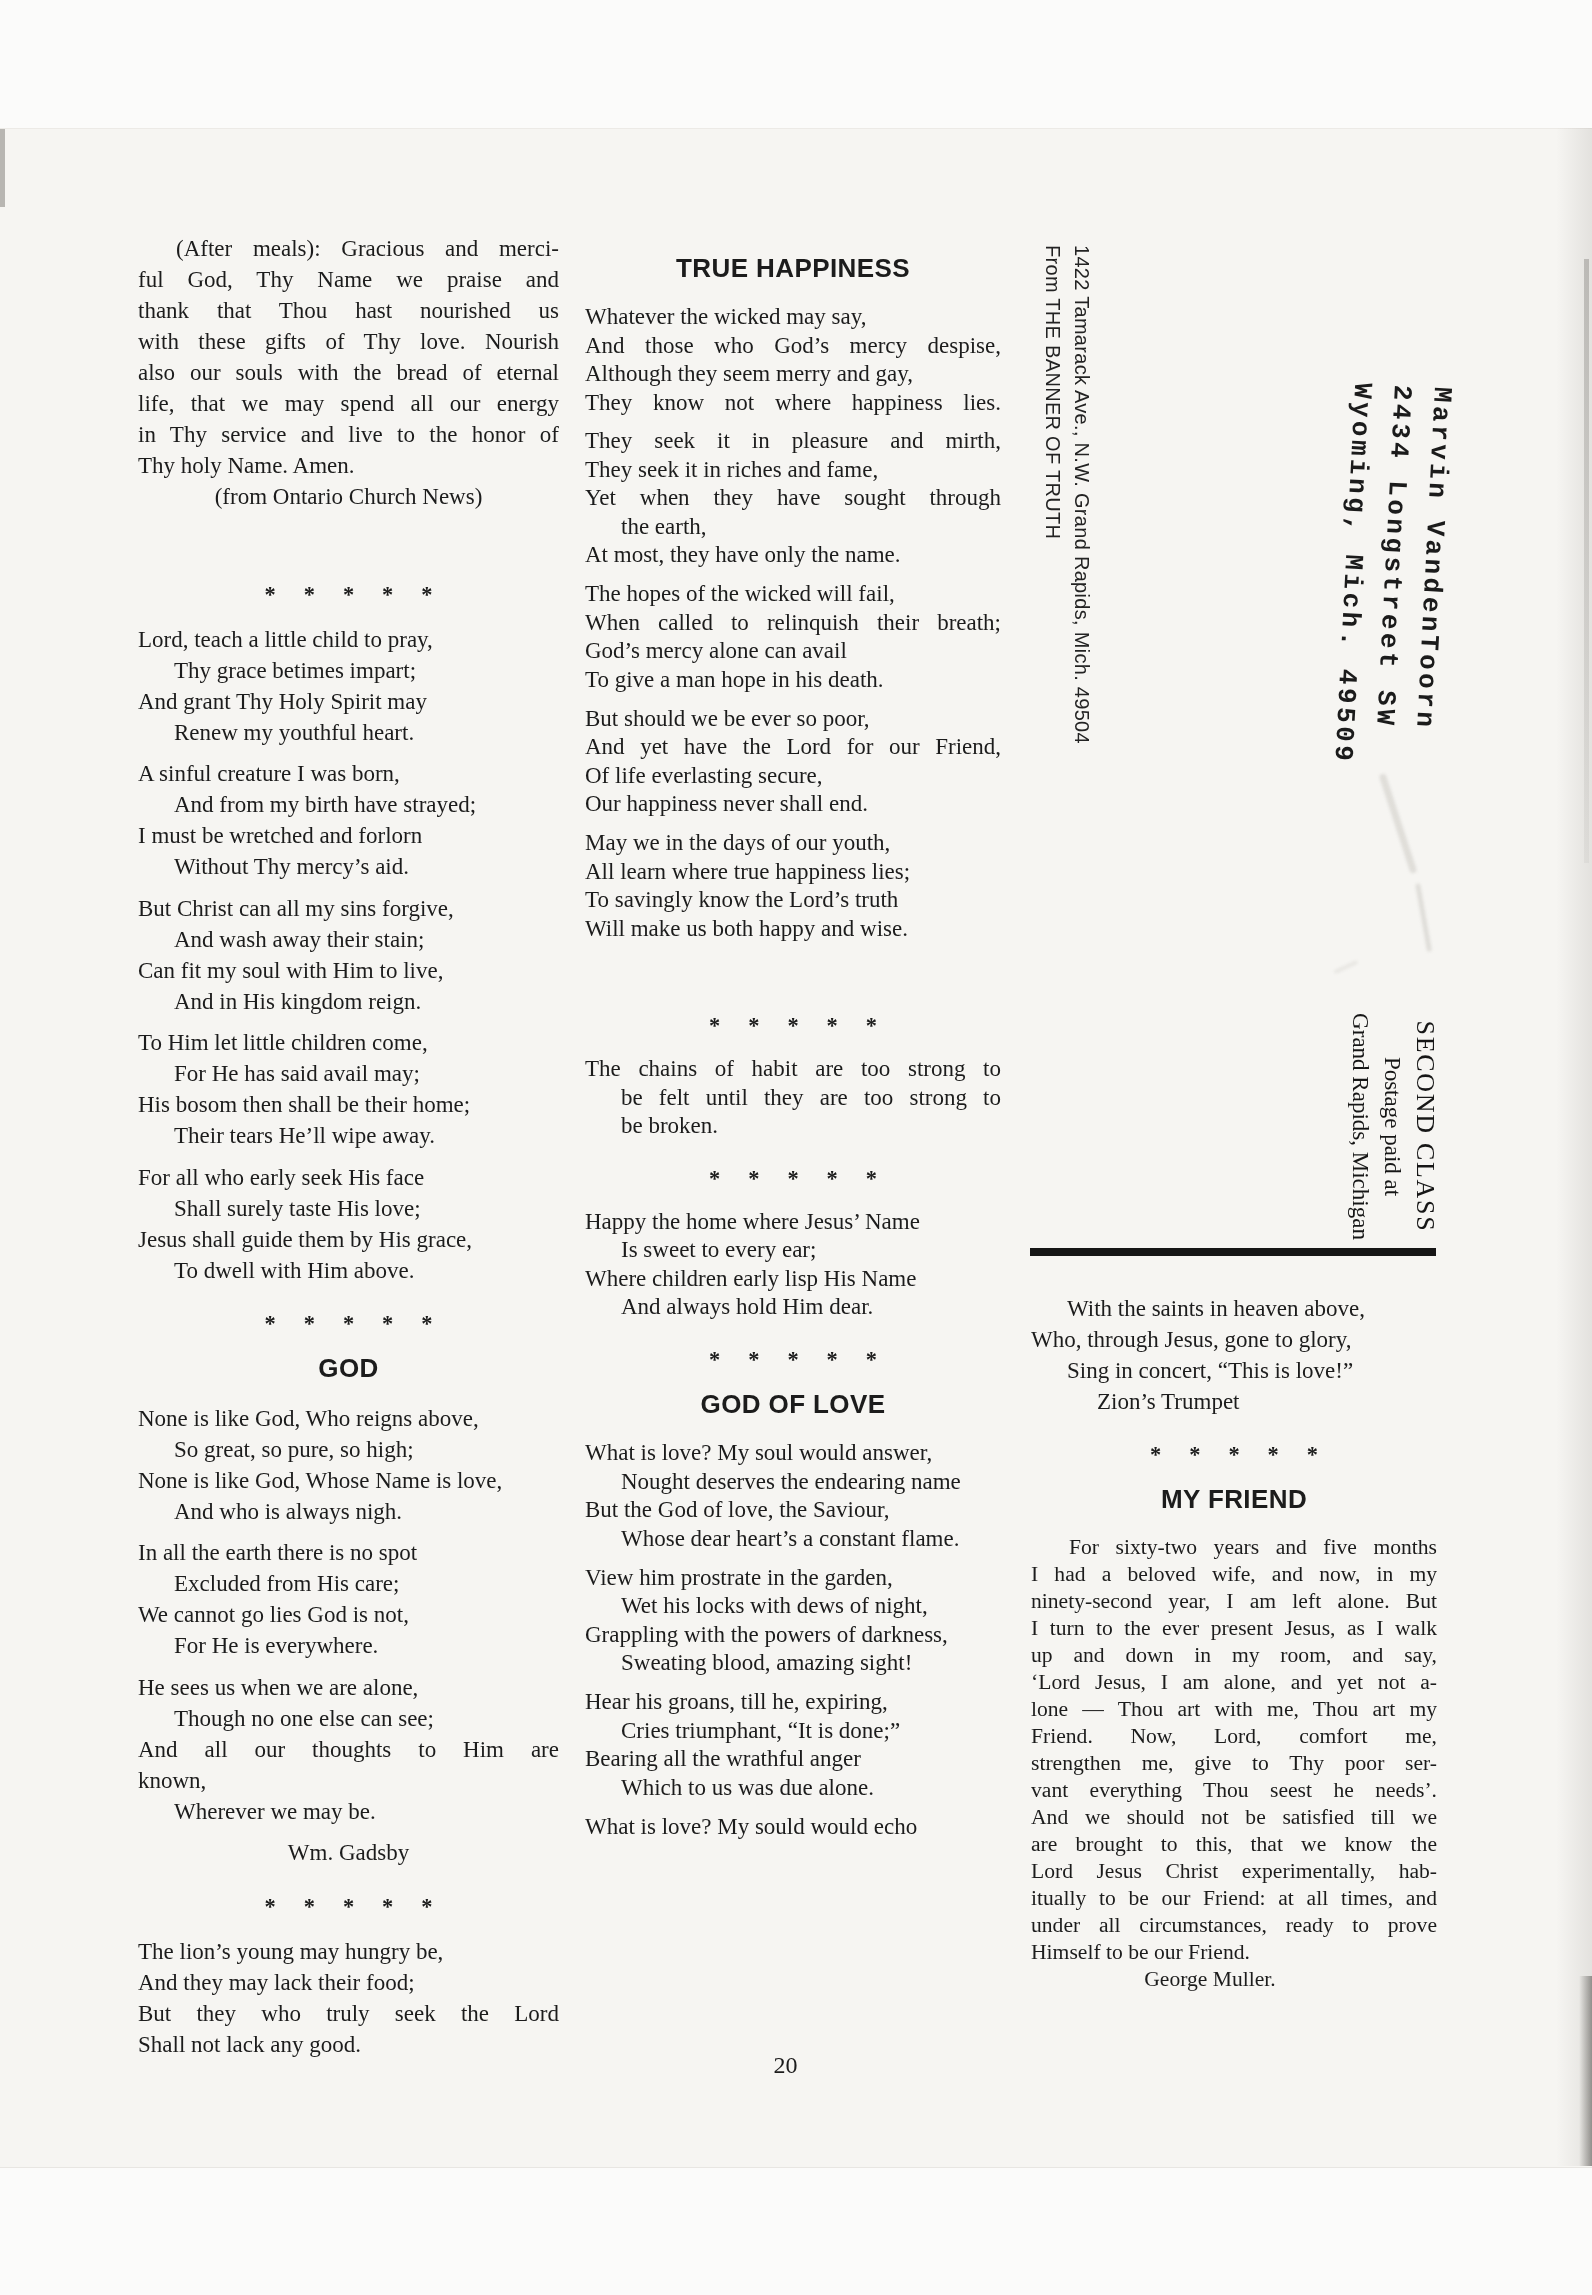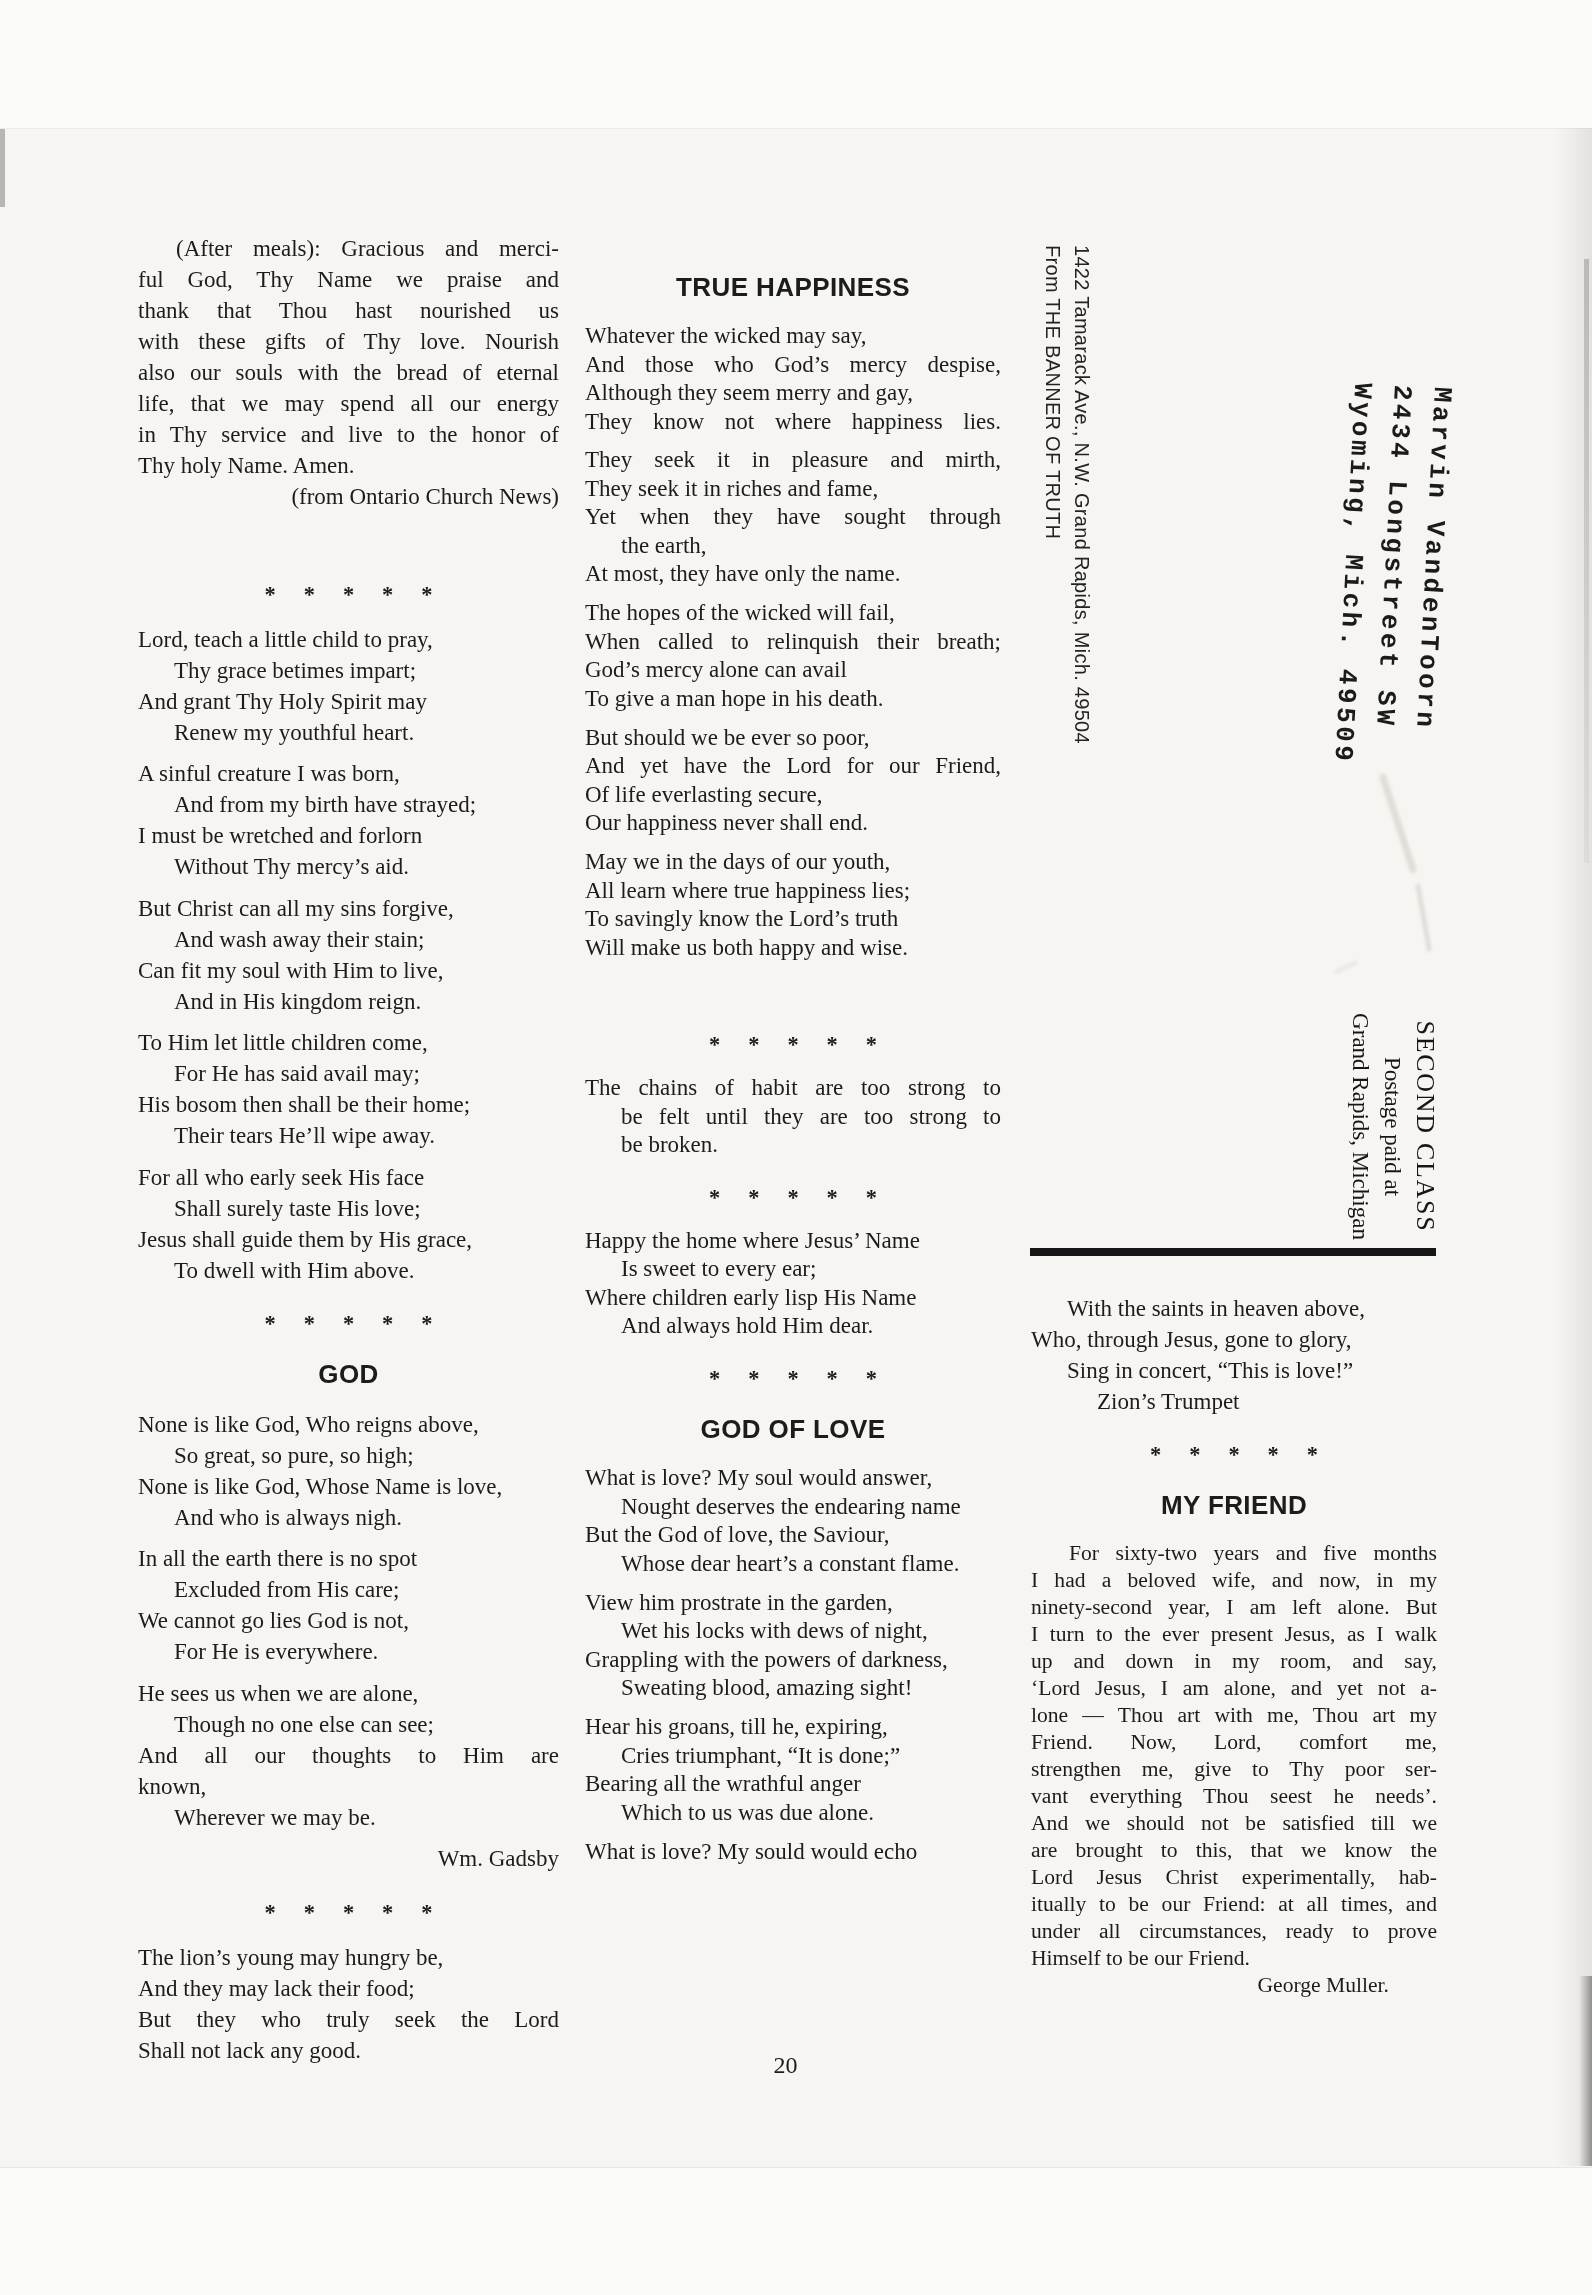--- a/index.html
+++ b/index.html
@@ -13,24 +13,24 @@
   .c3{left:1031px;top:1293px;width:406px;font-size:23px}
   .ln{line-height:31px;white-space:nowrap}
   .c2 .ln{line-height:28.5px}
   .c3 .tight{font-size:21.6px}
   .c3 .tight .ln{line-height:27px}
   .blk{margin:0 0 10.4px}
   .blk.stars{text-align:center;font-weight:700;font-size:22.4px;word-spacing:22.4px;
              margin:22.4px 0 14px;line-height:31px}
   .blk.stars.big{margin-top:67px}
   .blk.h{text-align:center;font-family:"Liberation Sans",sans-serif;font-weight:700;
-         font-size:26px;letter-spacing:0.4px;margin:20px 0 19px;line-height:31px}
+         font-size:26px;letter-spacing:0.4px;margin:1px 0 19px;line-height:31px}
   .ln.x1{padding-left:36px}
   .ln.x2{padding-left:66px}
-  .ln.r{text-align:right;white-space:normal}
+  .ln.r{text-align:center;white-space:normal}
   .ln.pr{padding-right:48px}
   .ln.ind{text-indent:38px}
   .ln.j{text-align:justify;text-align-last:justify;white-space:normal}
   .vert{position:absolute;transform-origin:top left;transform:rotate(90deg);
         font-family:"Liberation Sans",sans-serif;font-size:20px;line-height:22.4px;
         color:#232323;white-space:nowrap;letter-spacing:0.3px}
   .typed{position:absolute;left:1462px;top:388px;transform-origin:top left;
          transform:rotate(93deg);font-family:"Liberation Mono",monospace;
          font-weight:700;font-size:26px;line-height:40px;letter-spacing:3.5px;
          color:#1b1b1b;white-space:nowrap}

